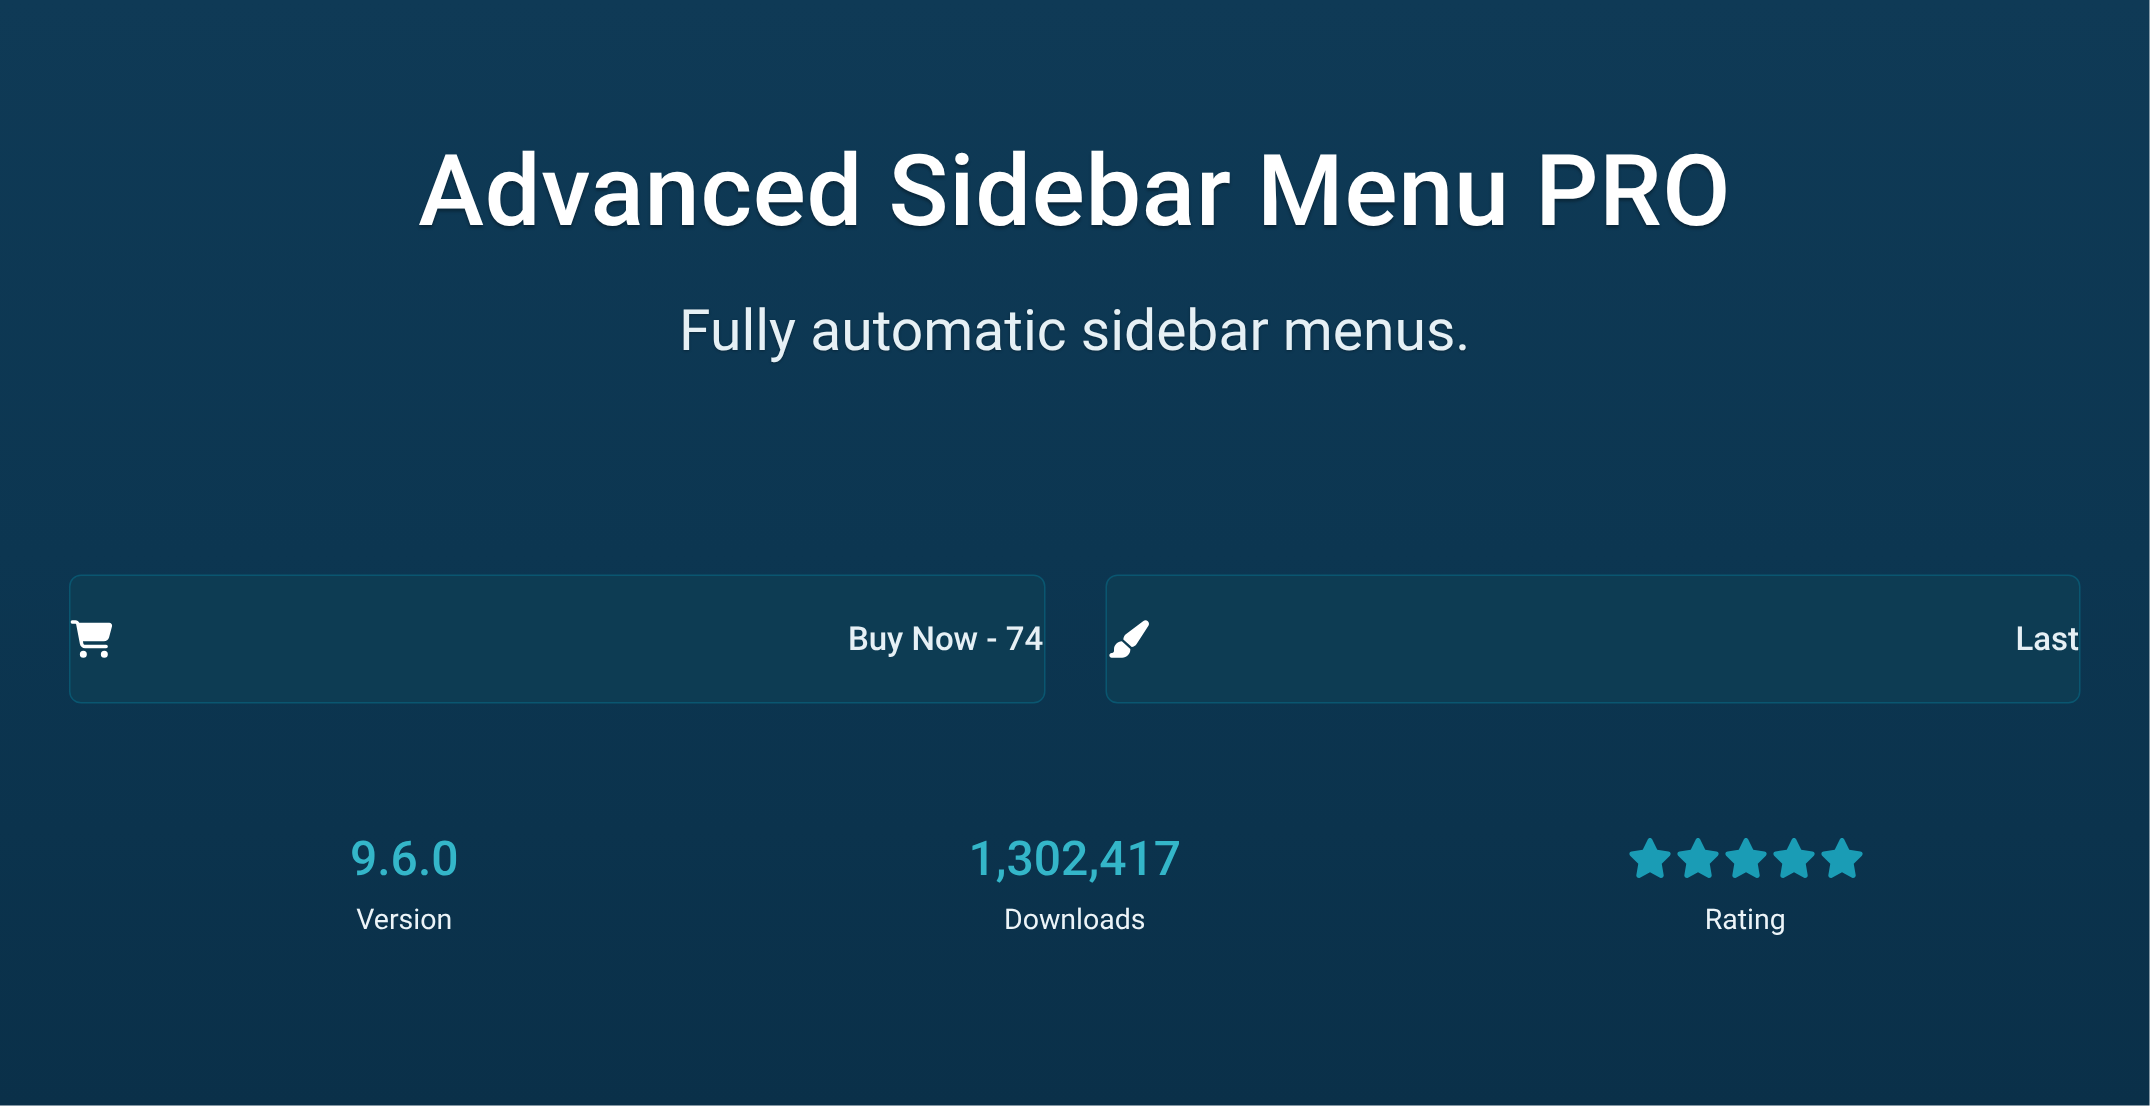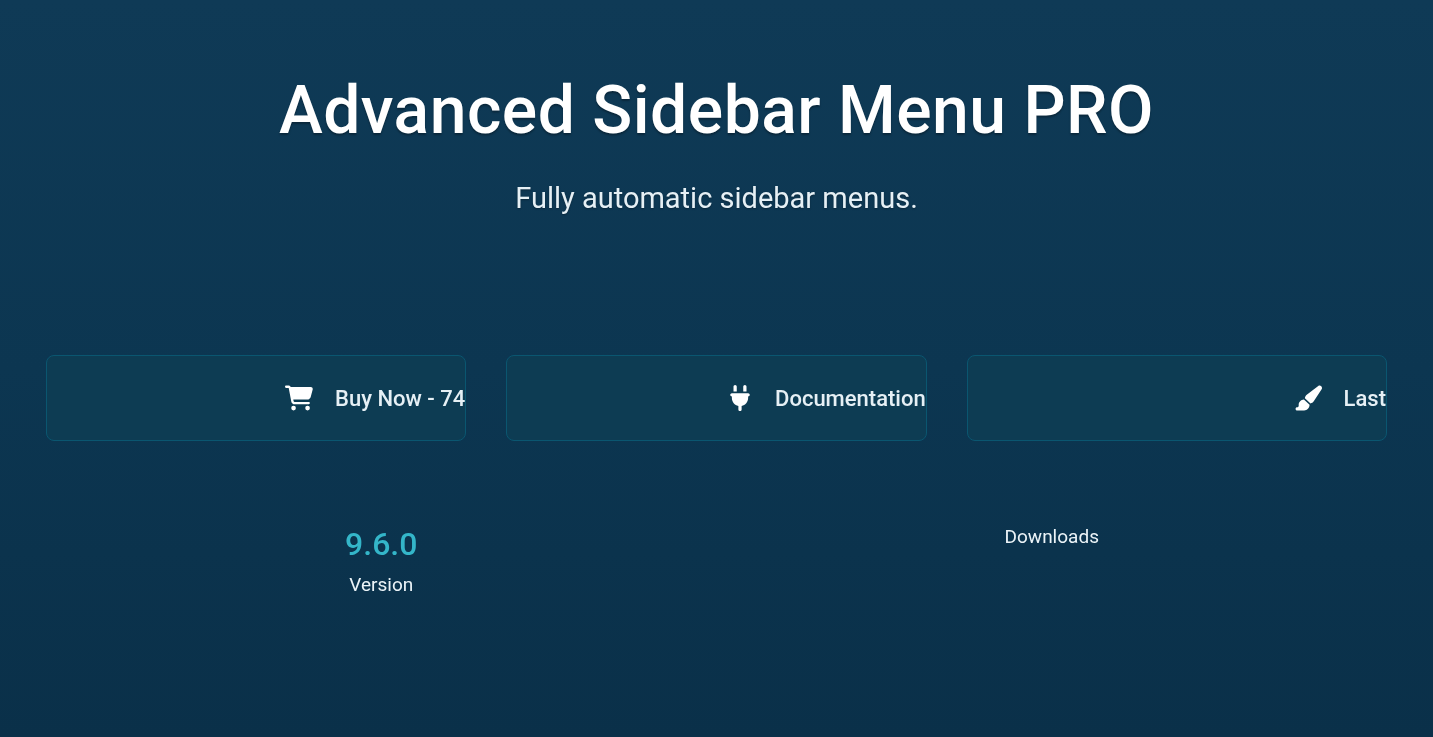--- a/index.html
+++ b/index.html
@@ -12,53 +12,53 @@
   height: 737px;
   background: linear-gradient(to bottom, #0f3a56, #0c3651, #0a3049);
   font-family: -apple-system, BlinkMacSystemFont, "Segoe UI", Roboto, Helvetica, Arial, sans-serif;
   color: #ffffff;
   overflow: hidden;
 }
 .hero {
   display: flex;
   flex-direction: column;
   align-items: center;
-  padding-top: 72px;
+  padding-top: 90px;
 }
 .title {
   font-size: 66px;
   font-weight: 500;
   letter-spacing: 0.5px;
   color: #ffffff;
   text-shadow: 0 2px 2px rgba(0,0,0,0.3);
 }
 .subtitle {
   margin-top: 32px;
-  font-size: 29px;
+  font-size: 38px;
   font-weight: 400;
   color: #e6f0f5;
   text-shadow: 0 1px 2px rgba(0,0,0,0.3);
 }
 .buttons {
   margin-top: 140px;
   display: flex;
   gap: 40px;
   justify-content: center;
   width: 100%;
   padding: 0 46px;
 }
 .btn {
   flex: 1;
   height: 86px;
   background: #0d3c53;
   border: 1px solid #0a5670;
   border-radius: 8px;
   display: flex;
   align-items: center;
-  justify-content: flex-end;
+  justify-content: space-between;
   gap: 22px;
   cursor: pointer;
   font-size: 22px;
   font-weight: 500;
   color: #e6f0f5;
 }
 .btn-icon {
   display: inline-flex;
   align-items: center;
   justify-content: center;
@@ -104,41 +104,54 @@
   <div class="buttons">
     <div class="btn">
       <span class="btn-icon">
         <svg width="28" height="26" viewBox="0 0 576 512" fill="#ffffff">
           <path d="M0 24C0 10.7 10.7 0 24 0H69.5c22 0 41.5 12.8 50.6 32h411c26.3 0 45.5 25 38.6 50.4l-41 152.3c-8.5 31.4-37 53.3-69.5 53.3H170.7l5.4 28.5c2.2 11.3 12.1 19.5 23.6 19.5H488c13.3 0 24 10.7 24 24s-10.7 24-24 24H199.7c-34.6 0-64.3-24.6-70.7-58.5L77.4 54.5c-.7-3.8-4-6.5-7.9-6.5H24C10.7 48 0 37.3 0 24zM128 464a48 48 0 1 1 96 0 48 48 0 1 1 -96 0zm336-48a48 48 0 1 1 0 96 48 48 0 1 1 0-96z"></path>
         </svg>
       </span>
       <span>Buy Now - 74</span>
     </div>
 
-    <div class="btn">
-      <span class="btn-icon">
-        <svg width="26" height="26" viewBox="0 0 384 512" fill="#ffffff">
-          <path d="M96 0C78.3 0 64 14.3 64 32v96h64V32c0-17.7-14.3-32-32-32zM288 0c-17.7 0-32 14.3-32 32v96h64V32c0-17.7-14.3-32-32-32zM32 160c-17.7 0-32 14.3-32 32s14.3 32 32 32v32c0 77.4 55 142 128 156.8V480c0 17.7 14.3 32 32 32s32-14.3 32-32V412.8C297 398 352 333.4 352 256V224c17.7 0 32-14.3 32-32s-14.3-32-32-32H32z"></path>
-        </svg>
-      </span>
-      <span>Documentation</span>
-    </div>
 
     <div class="btn">
       <span class="btn-icon">
         <svg width="28" height="26" viewBox="0 0 576 512" fill="#ffffff">
           <path d="M339.3 367.1c27.3-3.9 51.9-19.4 67.2-42.9L568.2 74.1c12.6-19.5 9.4-45.3-7.6-61.2S517.7-4.4 499.1 9.6L262.4 187.2c-24 18-38.2 46.1-38.4 76.1L339.3 367.1zm-19.6 25.4l-116-104.4C143.9 290.3 96 339.6 96 400c0 3.9 .2 7.8 .6 11.6C98.4 429.1 86.4 448 68.8 448H64c-17.7 0-32 14.3-32 32s14.3 32 32 32H208c61.9 0 112-50.1 112-112c0-2.5-.1-5-.2-7.5z"></path>
         </svg>
       </span>
       <span>Last</span>
     </div>
   </div>
 
   <div class="stats">
     <div class="stat">
       <div class="stat-value">9.6.0</div>
       <div class="stat-label">Version</div>
     </div>
     <div class="stat">
+      <div class="stat-value">1,302,417</div>
       <div class="stat-label">Downloads</div>
+    </div>
+    <div class="stat">
+      <div class="stars" id="stars">
+          <svg width="30" height="30" viewBox="0 0 576 512">
+            <path fill="#1a9cb5" d="M316.9 18C311.6 7 300.4 0 288.1 0s-23.4 7-28.8 18L195 150.3 51.4 171.5c-12 1.8-22 10.2-25.7 21.7s-.7 24.2 7.9 32.7L137.8 329 113.2 474.7c-2 12 3 24.2 12.9 31.3s23 8 33.8 2.3l128.3-68.5 128.3 68.5c10.8 5.7 23.9 4.9 33.8-2.3s14.9-19.3 12.9-31.3L438.5 329 542.7 225.9c8.6-8.5 11.7-21.2 7.9-32.7s-13.7-19.9-25.7-21.7L381.2 150.3 316.9 18z"></path>
+          </svg>
+          <svg width="30" height="30" viewBox="0 0 576 512">
+            <path fill="#1a9cb5" d="M316.9 18C311.6 7 300.4 0 288.1 0s-23.4 7-28.8 18L195 150.3 51.4 171.5c-12 1.8-22 10.2-25.7 21.7s-.7 24.2 7.9 32.7L137.8 329 113.2 474.7c-2 12 3 24.2 12.9 31.3s23 8 33.8 2.3l128.3-68.5 128.3 68.5c10.8 5.7 23.9 4.9 33.8-2.3s14.9-19.3 12.9-31.3L438.5 329 542.7 225.9c8.6-8.5 11.7-21.2 7.9-32.7s-13.7-19.9-25.7-21.7L381.2 150.3 316.9 18z"></path>
+          </svg>
+          <svg width="30" height="30" viewBox="0 0 576 512">
+            <path fill="#1a9cb5" d="M316.9 18C311.6 7 300.4 0 288.1 0s-23.4 7-28.8 18L195 150.3 51.4 171.5c-12 1.8-22 10.2-25.7 21.7s-.7 24.2 7.9 32.7L137.8 329 113.2 474.7c-2 12 3 24.2 12.9 31.3s23 8 33.8 2.3l128.3-68.5 128.3 68.5c10.8 5.7 23.9 4.9 33.8-2.3s14.9-19.3 12.9-31.3L438.5 329 542.7 225.9c8.6-8.5 11.7-21.2 7.9-32.7s-13.7-19.9-25.7-21.7L381.2 150.3 316.9 18z"></path>
+          </svg>
+          <svg width="30" height="30" viewBox="0 0 576 512">
+            <path fill="#1a9cb5" d="M316.9 18C311.6 7 300.4 0 288.1 0s-23.4 7-28.8 18L195 150.3 51.4 171.5c-12 1.8-22 10.2-25.7 21.7s-.7 24.2 7.9 32.7L137.8 329 113.2 474.7c-2 12 3 24.2 12.9 31.3s23 8 33.8 2.3l128.3-68.5 128.3 68.5c10.8 5.7 23.9 4.9 33.8-2.3s14.9-19.3 12.9-31.3L438.5 329 542.7 225.9c8.6-8.5 11.7-21.2 7.9-32.7s-13.7-19.9-25.7-21.7L381.2 150.3 316.9 18z"></path>
+          </svg>
+          <svg width="30" height="30" viewBox="0 0 576 512">
+            <path fill="#1a9cb5" d="M316.9 18C311.6 7 300.4 0 288.1 0s-23.4 7-28.8 18L195 150.3 51.4 171.5c-12 1.8-22 10.2-25.7 21.7s-.7 24.2 7.9 32.7L137.8 329 113.2 474.7c-2 12 3 24.2 12.9 31.3s23 8 33.8 2.3l128.3-68.5 128.3 68.5c10.8 5.7 23.9 4.9 33.8-2.3s14.9-19.3 12.9-31.3L438.5 329 542.7 225.9c8.6-8.5 11.7-21.2 7.9-32.7s-13.7-19.9-25.7-21.7L381.2 150.3 316.9 18z"></path>
+          </svg>
+        </div>
+      <div class="stat-label">Rating</div>
     </div>
   </div>
 </div>
 
 </body></html>

